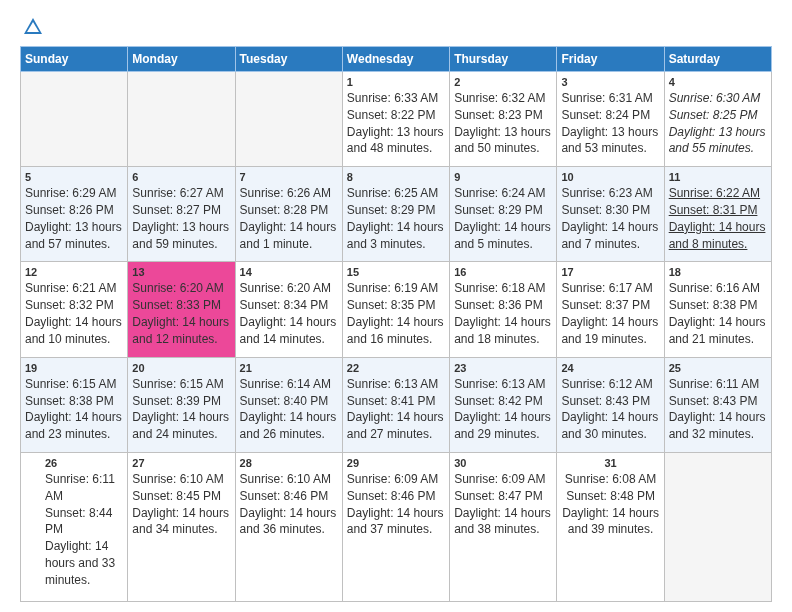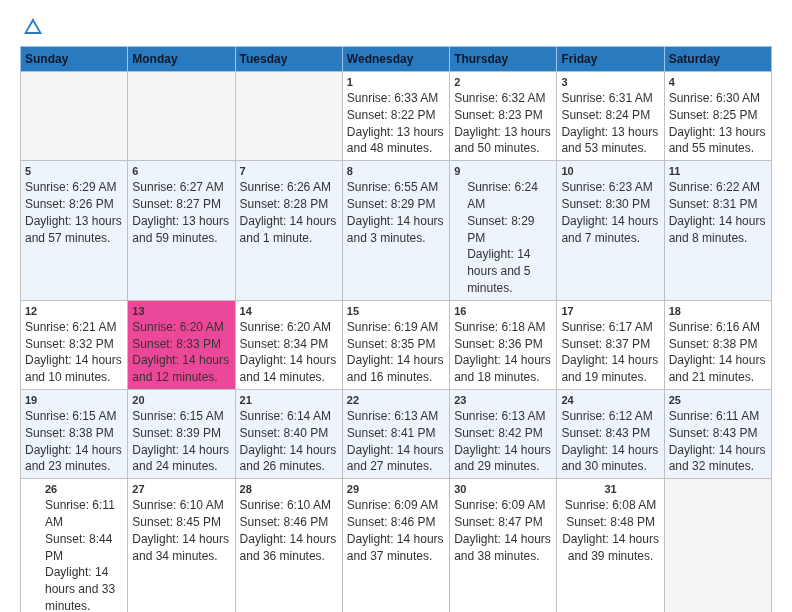--- a/index.html
+++ b/index.html
@@ -58,21 +58,21 @@
       margin-top: 2px;
     }
     .calendar {
       flex: 1;
       border-collapse: collapse;
       width: 100%;
       table-layout: fixed;
     }
     .calendar th {
       background-color: #2a7abf;
-      color: #0f172a;
+      color: #ffffff;
       font-size: 12px;
       font-weight: bold;
       padding: 5px 4px;
       text-align: left;
       border: 1px solid #a0c4e8;
     }
     .calendar td {
       border: 1px solid #c0c0c0;
       vertical-align: top;
       padding: 4px 4px 3px 4px;
@@ -153,21 +153,21 @@
 Daylight: 13 hours and 50 minutes.</div>
           </td>
           <td style="background: rgb(255, 255, 255);">
             <div class="day-number">3</div>
             <div class="day-info" style="white-space: pre-line;">Sunrise: 6:31 AM
 Sunset: 8:24 PM
 Daylight: 13 hours and 53 minutes.</div>
           </td>
           <td style="background: rgb(255, 255, 255);">
             <div class="day-number">4</div>
-            <div class="day-info" style="white-space: pre-line;">Sunrise: 6:30 AM
+            <div class="day-info" style="white-space: pre-line; font-style: italic;">Sunrise: 6:30 AM
 Sunset: 8:25 PM
 Daylight: 13 hours and 55 minutes.</div>
           </td>
         </tr>
         <tr>
           <td style="background: rgb(238, 244, 251);">
             <div class="day-number">5</div>
             <div class="day-info" style="white-space: pre-line;">Sunrise: 6:29 AM
 Sunset: 8:26 PM
 Daylight: 13 hours and 57 minutes.</div>
@@ -179,39 +179,39 @@
 Daylight: 13 hours and 59 minutes.</div>
           </td>
           <td style="background: rgb(238, 244, 251);">
             <div class="day-number">7</div>
             <div class="day-info" style="white-space: pre-line;">Sunrise: 6:26 AM
 Sunset: 8:28 PM
 Daylight: 14 hours and 1 minute.</div>
           </td>
           <td style="background: rgb(238, 244, 251);">
             <div class="day-number">8</div>
-            <div class="day-info" style="white-space: pre-line;">Sunrise: 6:55 AM
+            <div class="day-info" style="white-space: pre-line;">Sunrise: 6:25 AM
 Sunset: 8:29 PM
 Daylight: 14 hours and 3 minutes.</div>
           </td>
           <td style="background: rgb(238, 244, 251);">
             <div class="day-number">9</div>
-            <div class="day-info" style="white-space: pre-line; margin-left: 13px;">Sunrise: 6:24 AM
+            <div class="day-info" style="white-space: pre-line;">Sunrise: 6:24 AM
 Sunset: 8:29 PM
 Daylight: 14 hours and 5 minutes.</div>
           </td>
           <td style="background: rgb(238, 244, 251);">
             <div class="day-number">10</div>
             <div class="day-info" style="white-space: pre-line;">Sunrise: 6:23 AM
 Sunset: 8:30 PM
 Daylight: 14 hours and 7 minutes.</div>
           </td>
           <td style="background: rgb(238, 244, 251);">
             <div class="day-number">11</div>
-            <div class="day-info" style="white-space: pre-line;">Sunrise: 6:22 AM
+            <div class="day-info" style="white-space: pre-line; text-decoration: underline;">Sunrise: 6:22 AM
 Sunset: 8:31 PM
 Daylight: 14 hours and 8 minutes.</div>
           </td>
         </tr>
         <tr>
           <td style="background: rgb(255, 255, 255); margin-left: 32px;">
             <div class="day-number">12</div>
             <div class="day-info" style="white-space: pre-line;">Sunrise: 6:21 AM
 Sunset: 8:32 PM
 Daylight: 14 hours and 10 minutes.</div>

